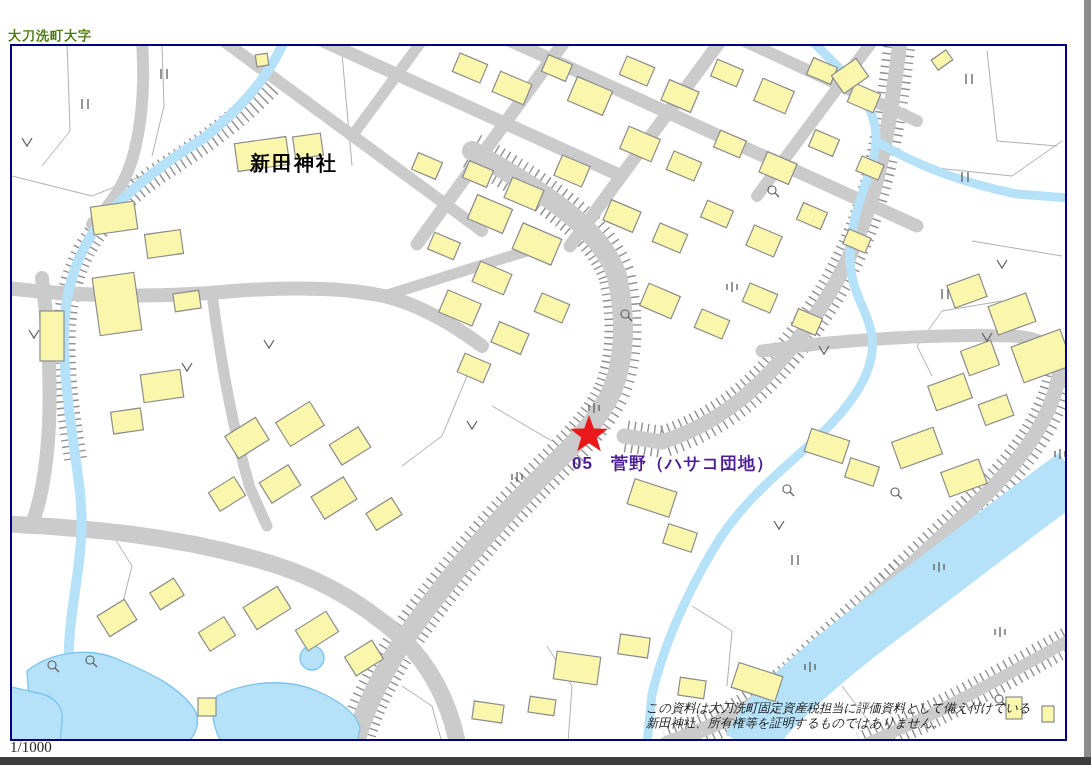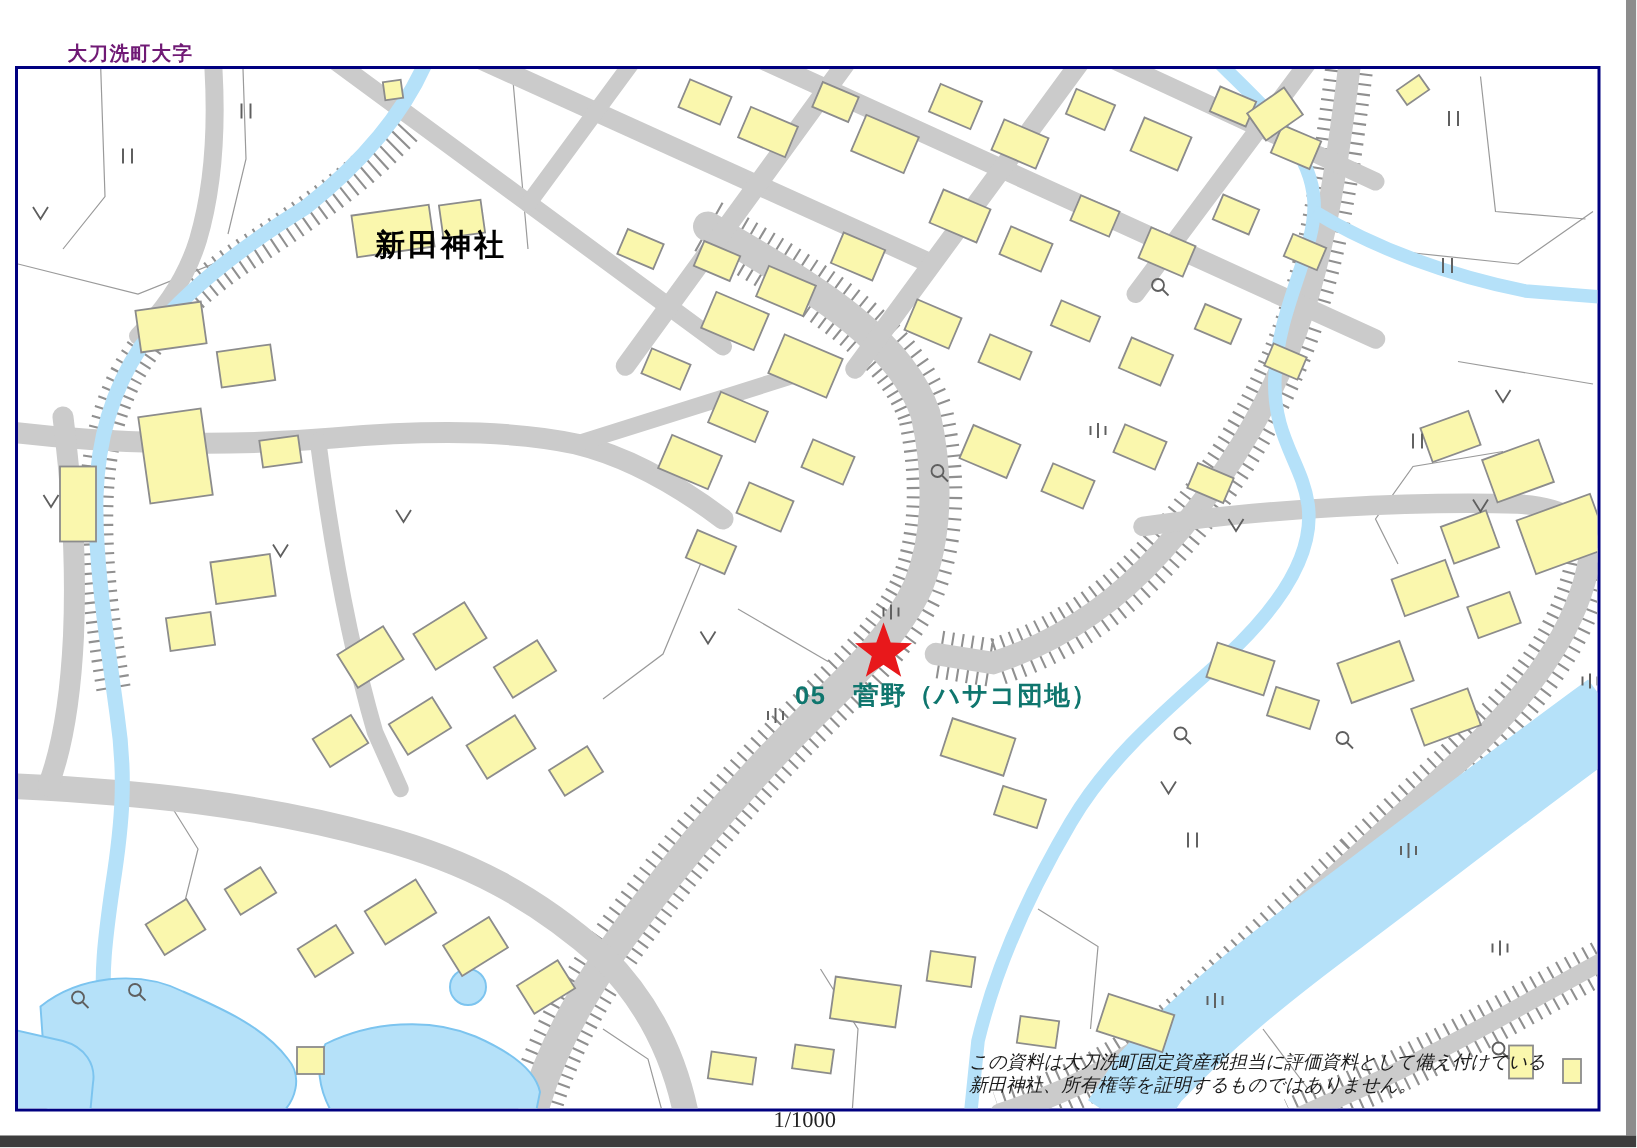--- a/index.html
+++ b/index.html
@@ -1,29 +1,29 @@
 <!DOCTYPE html>
 <html><head>
 <meta charset="utf-8">
 <style>
   html,body{margin:0;padding:0;background:#fff;}
   .page{position:relative;width:1091px;height:765px;background:#ffffff;overflow:hidden;
         font-family:"Liberation Sans",sans-serif;}
-  .page-title{position:absolute;left:8px;top:27px;font-size:13px;font-weight:bold;color:#701a75;
-        letter-spacing:1px;white-space:nowrap;margin-left:37px;}
+  .page-title{position:absolute;left:8px;top:27px;font-size:13px;font-weight:bold;color:#4d7c0f;
+        letter-spacing:1px;white-space:nowrap;}
   .map-frame{position:absolute;left:10px;top:44px;width:1053px;height:693px;
         border:2px solid #000080;box-sizing:content-box;background:#ffffff;overflow:hidden;}
   .map-frame svg{position:absolute;left:0;top:0;width:1053px;height:693px;display:block;}
   .shrine-label{position:absolute;left:238px;top:104px;font-size:20px;font-weight:bold;color:#000;
         letter-spacing:2px;white-space:nowrap;}
-  .loc-label{position:absolute;left:518px;top:406px;font-size:17px;font-weight:bold;color:#0f766e;
+  .loc-label{position:absolute;left:560px;top:406px;font-size:17px;font-weight:bold;color:#4c1d95;
         letter-spacing:1px;white-space:nowrap;}
   .disclaimer{position:absolute;left:634px;top:655px;width:410px;font-size:12.3px;color:#1b1b1b;
         line-height:1.2;font-style:italic;}
-  .scale-label{position:absolute;left:10px;top:739px;width:1053px;text-align:center;
+  .scale-label{position:absolute;left:10px;top:739px;width:1053px;
         font-family:"Liberation Serif",serif;font-size:15px;color:#222;}
   .right-scrollbar{position:absolute;left:1084px;top:0;width:7px;height:757px;background:#8c8c8c;}
   .bottom-scrollbar{position:absolute;left:0;top:757px;width:1091px;height:8px;background:#3d3d3d;}
 </style>
 </head>
 <body>
 
 <div class="page">
 
   <div class="page-title">大刀洗町大字</div>

